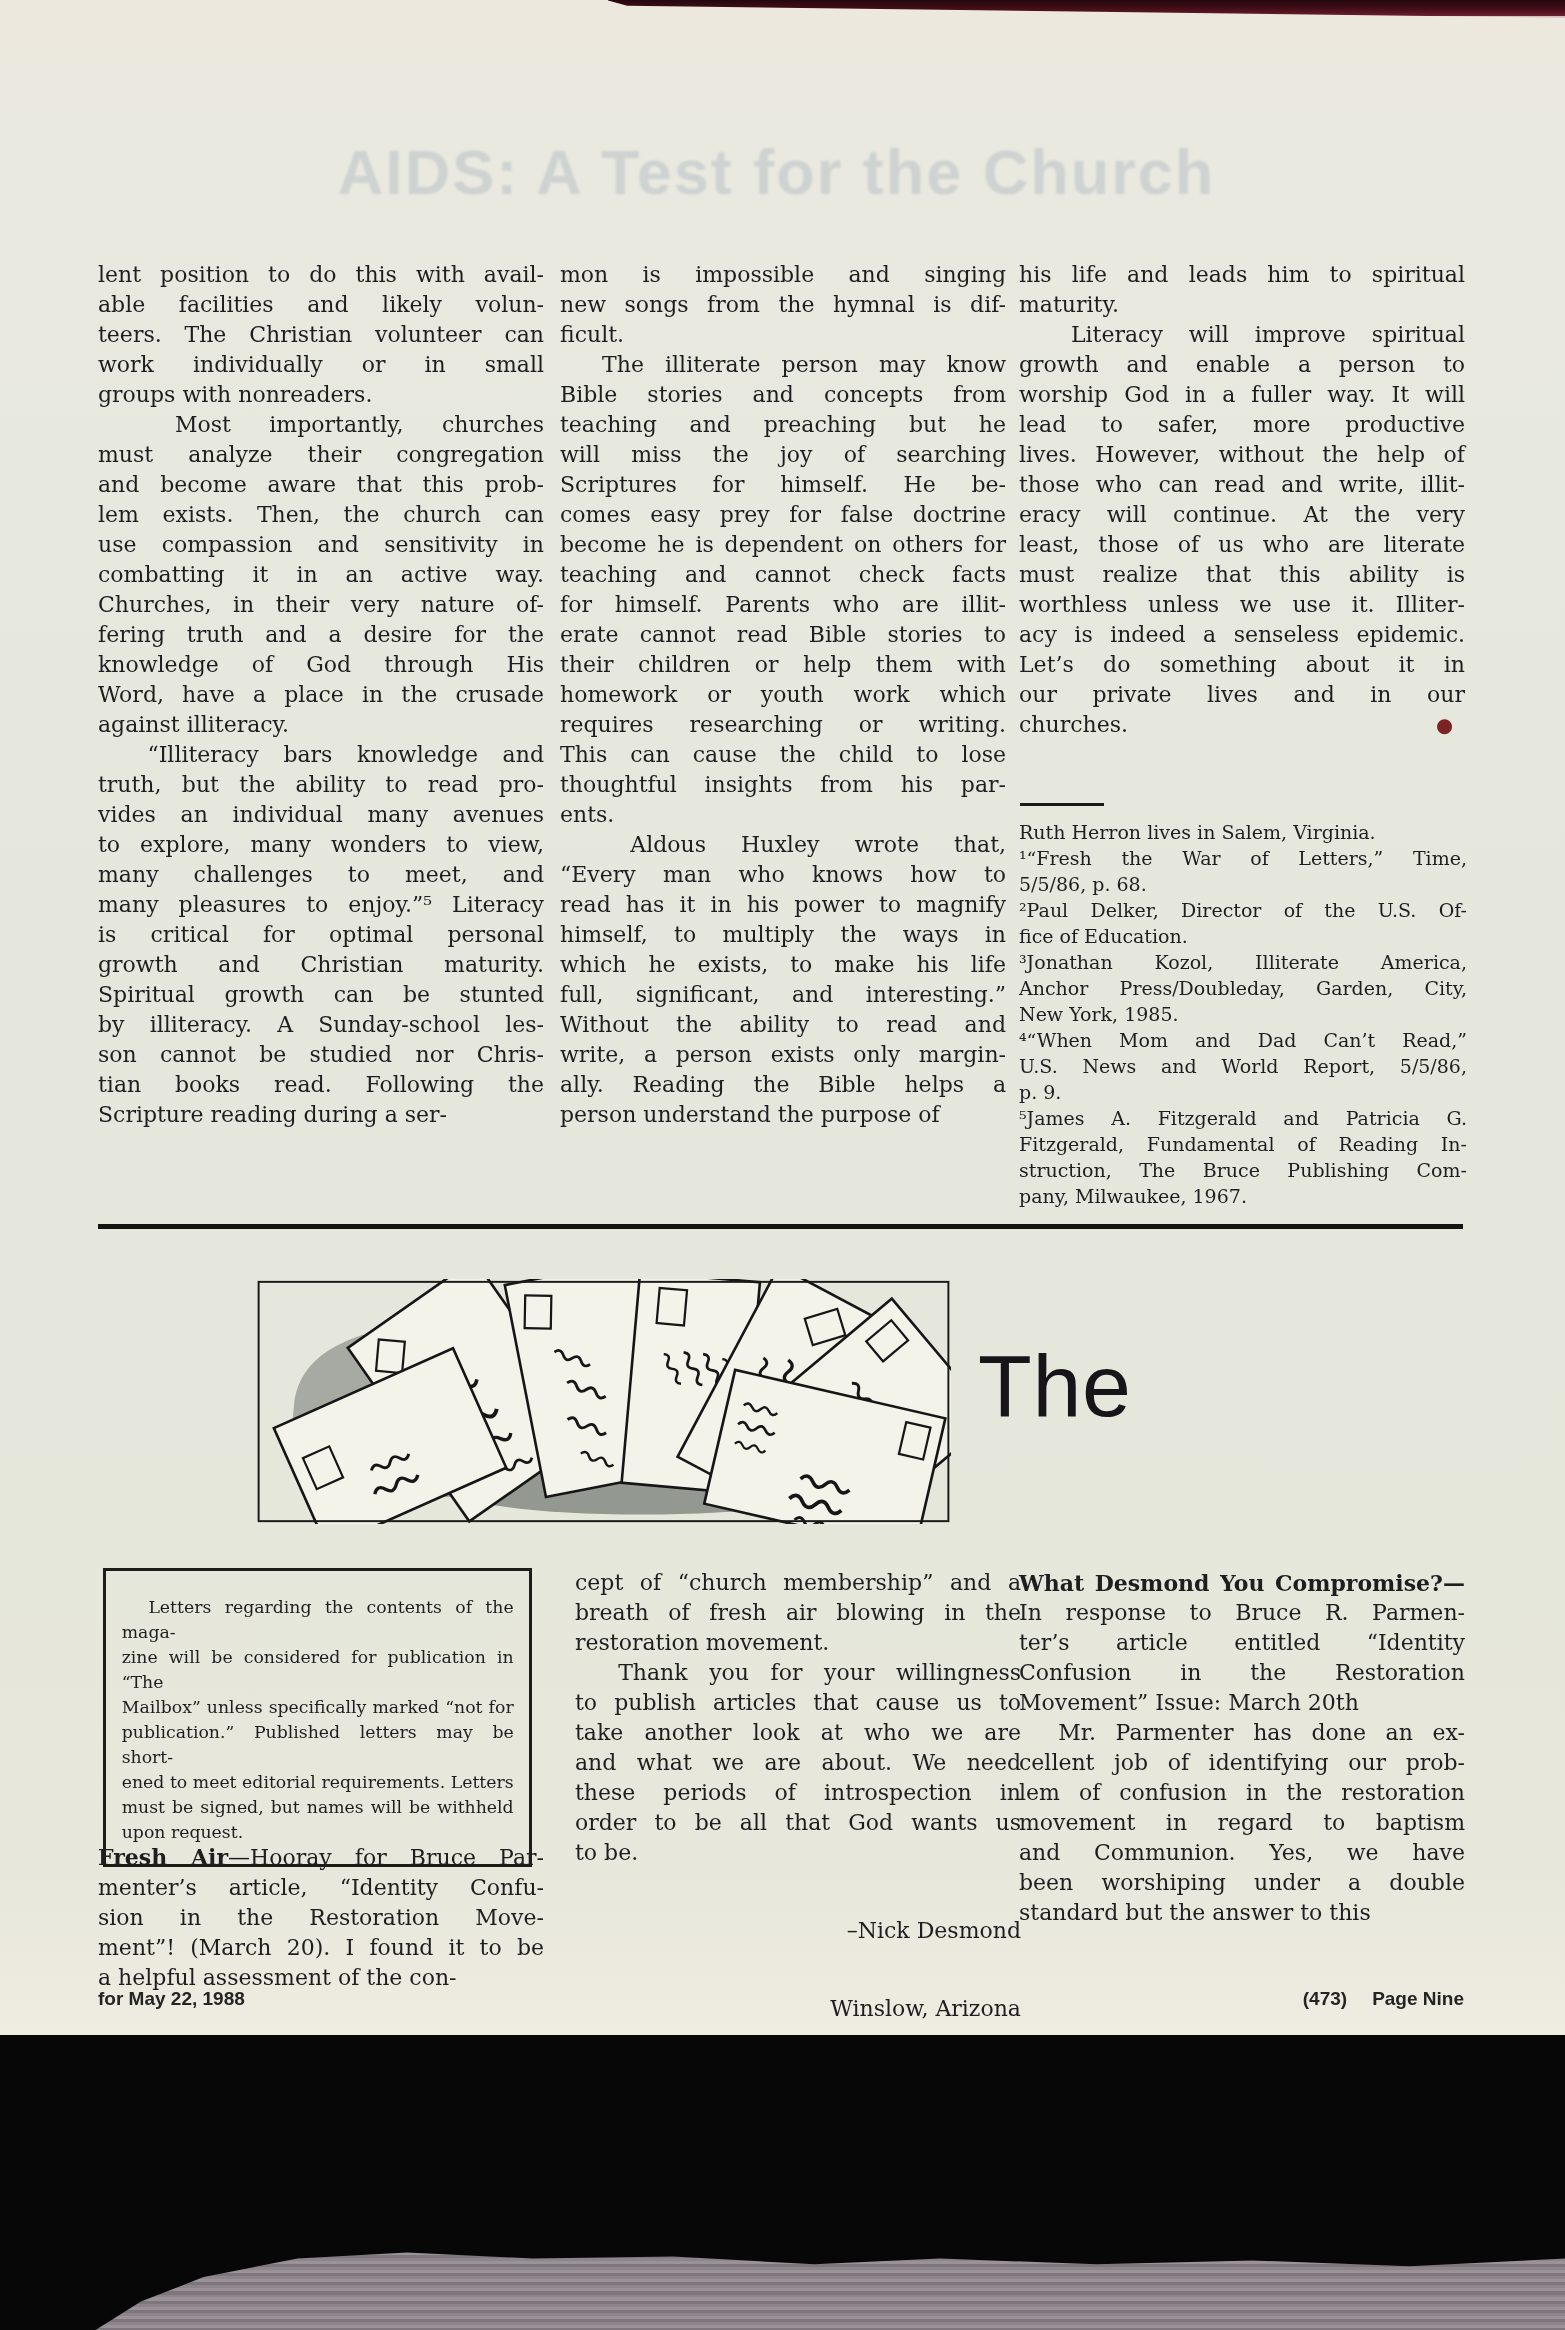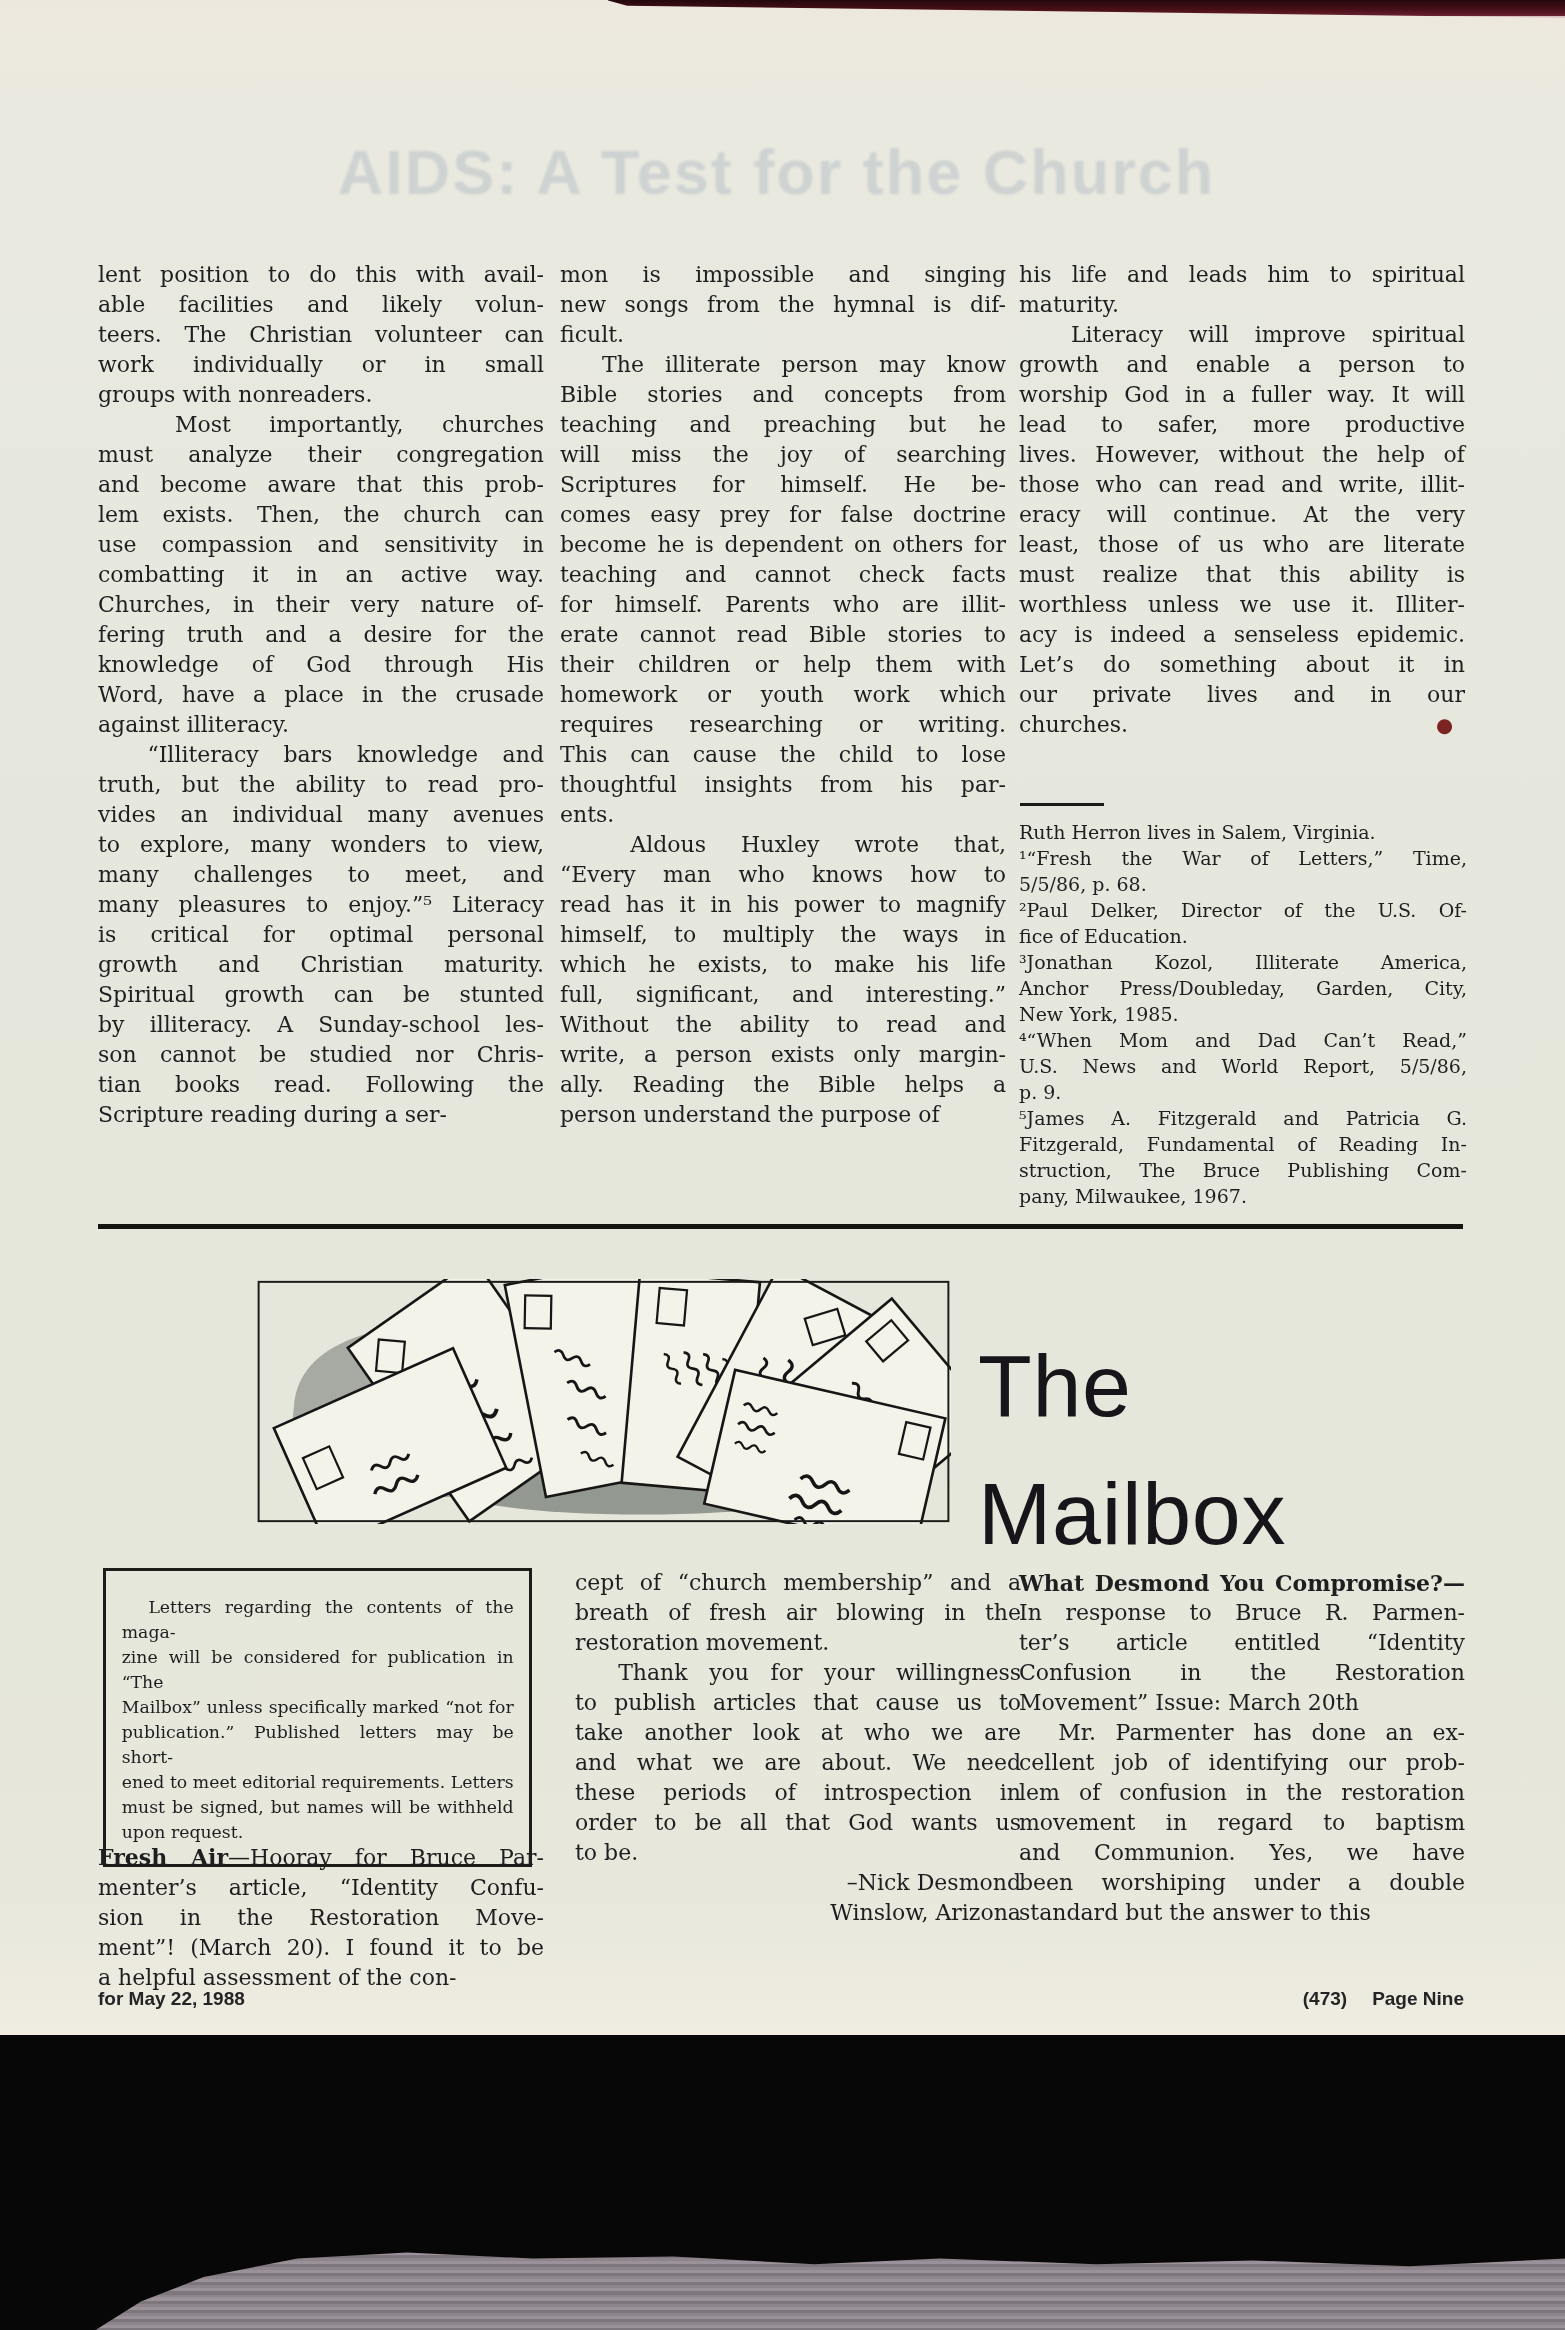--- a/index.html
+++ b/index.html
@@ -26,21 +26,21 @@
     font-size:63px;letter-spacing:2px;text-align:center;
     color:rgba(132,152,176,0.27);filter:blur(1.3px);
     white-space:nowrap;
   }
   .col{position:absolute;width:446px;font-size:22px;line-height:30px;color:#1e1e20;}
   .col1{left:98px;top:260px;}
   .col2{left:560px;top:260px;}
   .col3{left:1019px;top:260px;}
   .ln{text-align:justify;text-align-last:justify;white-space:pre-wrap;}
   .ln-end{text-align-last:left;}
-  .sig .ln, .sig .ln-end{text-align-last:right;}
+  .sig .ln, .sig .ln-end{text-align-last:right;margin-top:48px;}
   .bold{font-weight:bold;}
   .footnotes{
     position:absolute;left:1019px;top:819px;width:448px;
     font-size:19px;line-height:26px;color:#1e1e20;
   }
   .fn-rule{position:absolute;left:1020px;top:803px;width:84px;height:2.6px;background:#1a1a18;}
   .bullet-end{position:absolute;left:1436px;top:714px;font-size:19.6px;color:#7c2424;}
   .rule-thick{position:absolute;left:98px;top:1224px;width:1365px;height:5.2px;background:#141411;}
   .mail-illo{
     position:absolute;left:256px;top:1279px;width:695px;height:245px;
@@ -252,21 +252,20 @@
         <use href="#sq" transform="translate(-40,68) scale(1.7)"></use>
         <use href="#sq" transform="translate(-25,98) scale(1.3)"></use>
       </g>
 
       <rect x="4" y="4" width="1055" height="366" fill="none" stroke="#1a1a18" stroke-width="3"></rect>
     </svg>
   </div>
 
   <div class="mail-title">
     <div>The</div>
-    <div>Mailbox</div>
   </div>
 
   <div class="policy-box">
       <div class="ln">  Letters regarding the contents of the maga-</div>
       <div class="ln">zine will be considered for publication in “The</div>
       <div class="ln">Mailbox” unless specifically marked “not for</div>
       <div class="ln">publication.” Published letters may be short-</div>
       <div class="ln">ened to meet editorial requirements. Letters</div>
       <div class="ln">must be signed, but names will be withheld</div>
       <div class="ln ln-end">upon request.</div>

